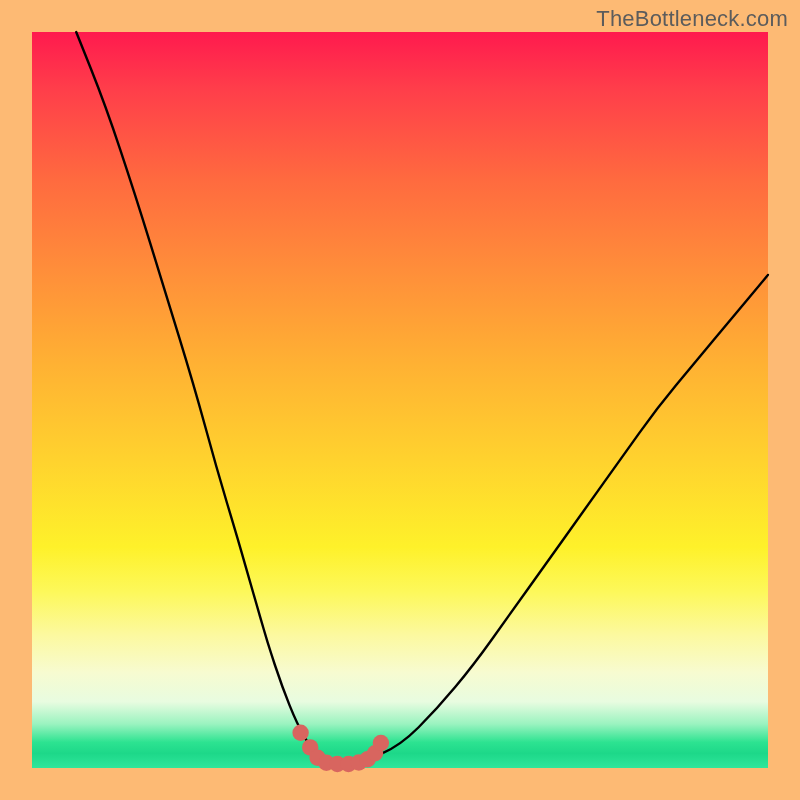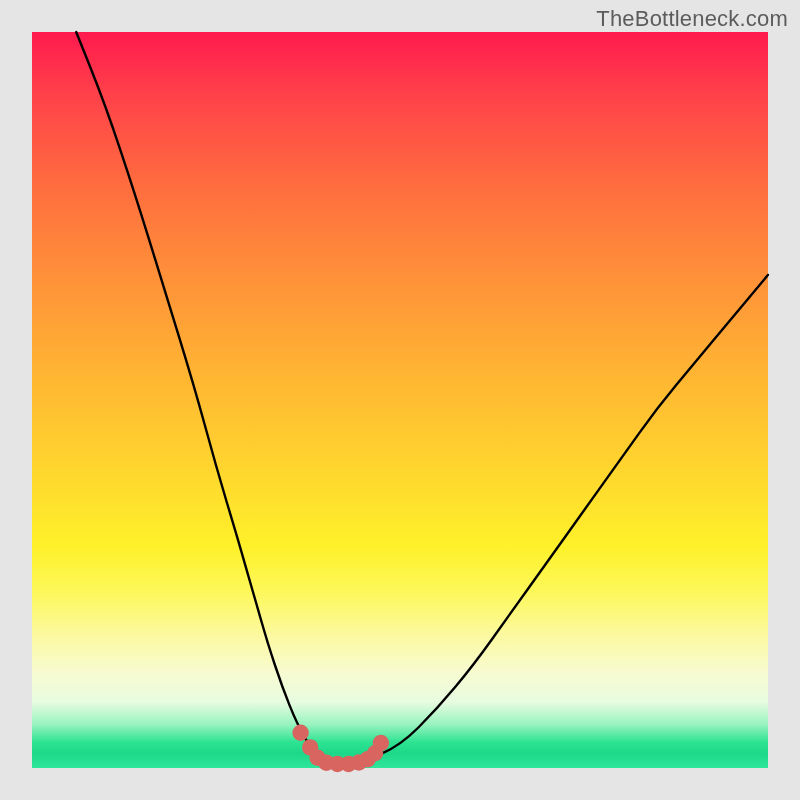--- a/index.html
+++ b/index.html
@@ -10,21 +10,21 @@
     background: #000;
     overflow: hidden;
     font-family: Arial, Helvetica, sans-serif;
   }
   .frame {
     position: absolute;
     left: 0;
     top: 0;
     width: 800px;
     height: 800px;
-    background: #e5e5e5;
+    background: #fdba74;
   }
   .plot {
     position: absolute;
     left: 32px;
     top: 32px;
     width: 736px;
     height: 736px;
     background: linear-gradient(
       to bottom,
       #ff1a4e 0%,

